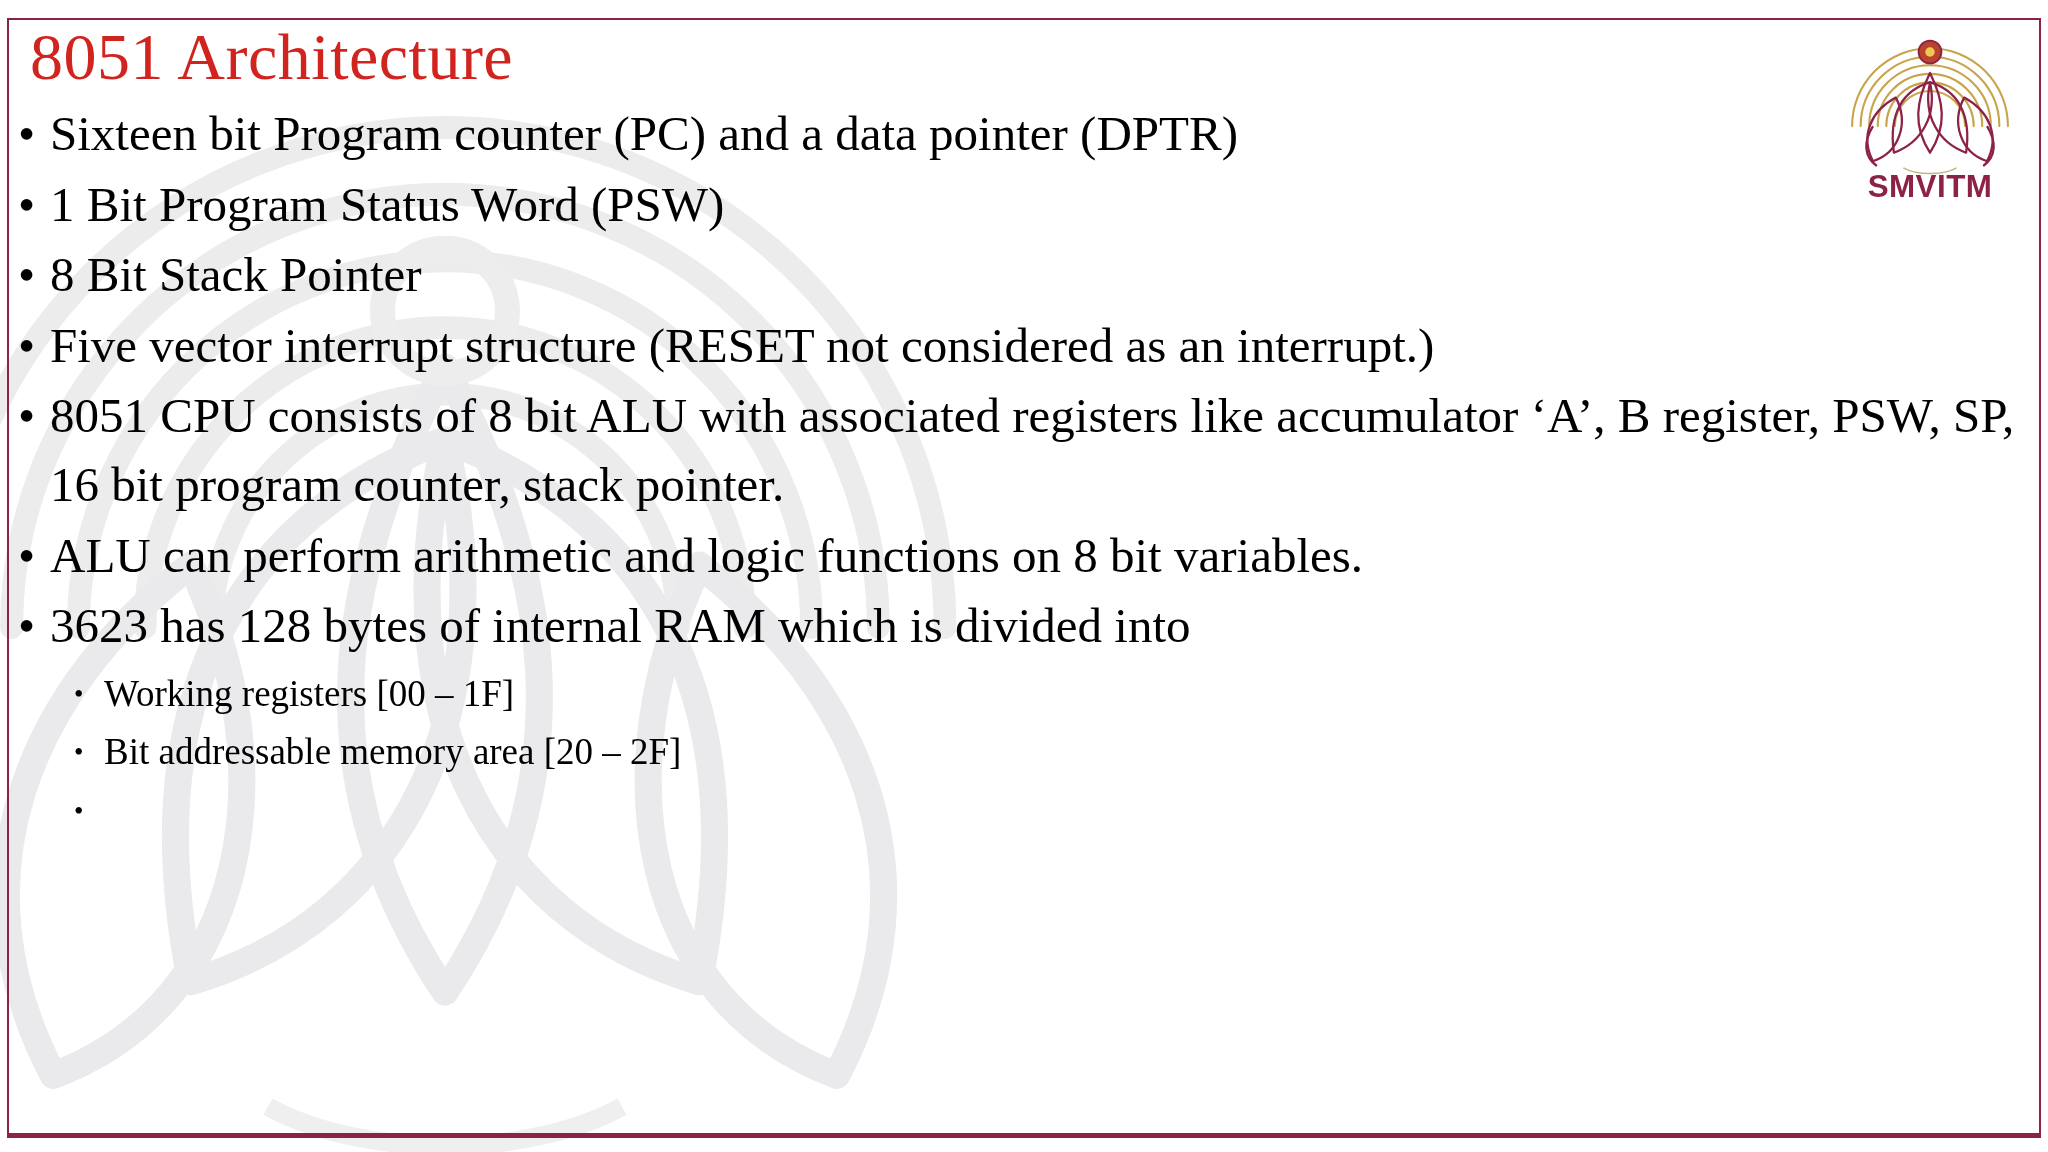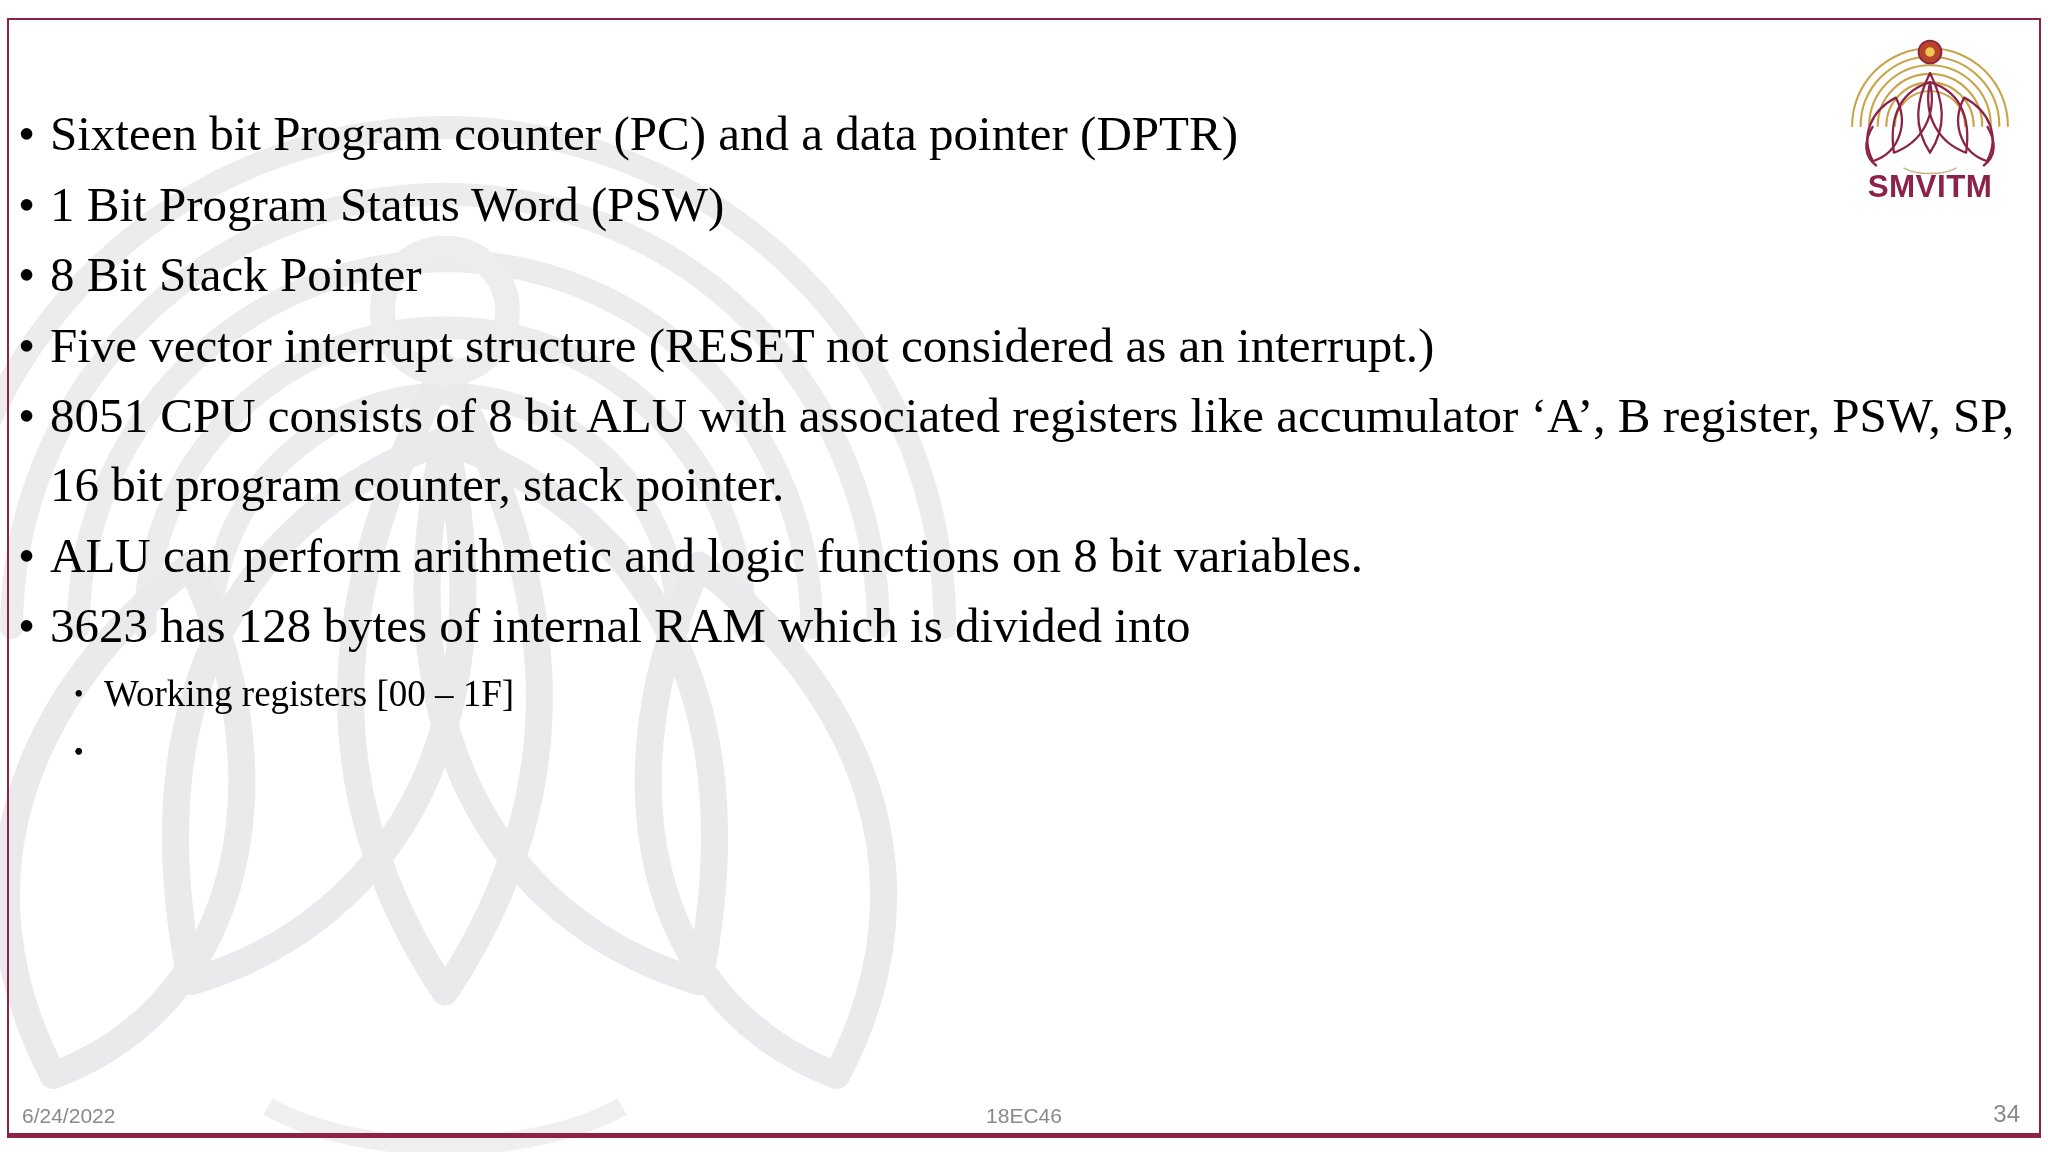--- a/index.html
+++ b/index.html
@@ -162,20 +162,21 @@
       </g>
 
       <g fill="none" stroke="#b09a5e" stroke-width="1.6" opacity="0.75">
         <path d="M72 162 C86 170 114 170 128 162"></path>
       </g>
 
       <text x="100" y="193" text-anchor="middle" font-family="Liberation Sans, sans-serif" font-size="33" font-weight="bold" fill="#8c2247" letter-spacing="0.5">SMVITM</text>
     </svg>
   </div>
 
+  <div id="title">8051 Architecture</div>
 
   <div id="body">
 
     <div class="lvl1">
       <span class="bullet">•</span>
       <span class="txt">Sixteen bit Program counter (PC) and a data pointer (DPTR)</span>
     </div>
 
     <div class="lvl1">
       <span class="bullet">•</span>
@@ -207,27 +208,23 @@
       <span class="txt">3623 has 128 bytes of internal RAM which is divided into</span>
     </div>
 
     <div class="lvl2wrap">
       <div class="lvl2">
         <span class="bullet">•</span>
         <span class="txt">Working registers [00 – 1F]</span>
       </div>
       <div class="lvl2">
         <span class="bullet">•</span>
+        <span class="txt">Bit addressable memory area [20 – 2F]</span>
       </div>
       <div class="lvl2">
         <span class="bullet">•</span>
       </div>
     </div>
 
   </div>
 
-  <div id="footer">
-    <span class="fdate">6/24/2022</span>
-    <span class="fcenter">18EC46</span>
-    <span class="fpage">34</span>
-  </div>
 
 </div>
 
 </body></html>

